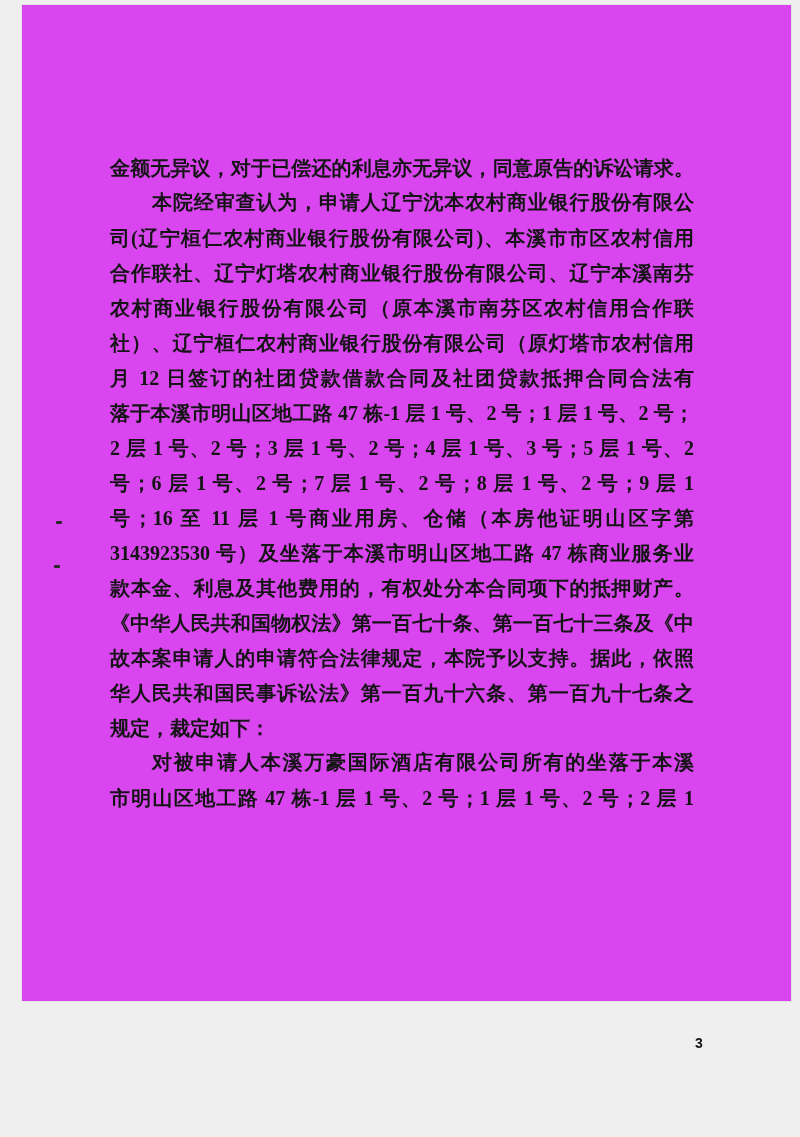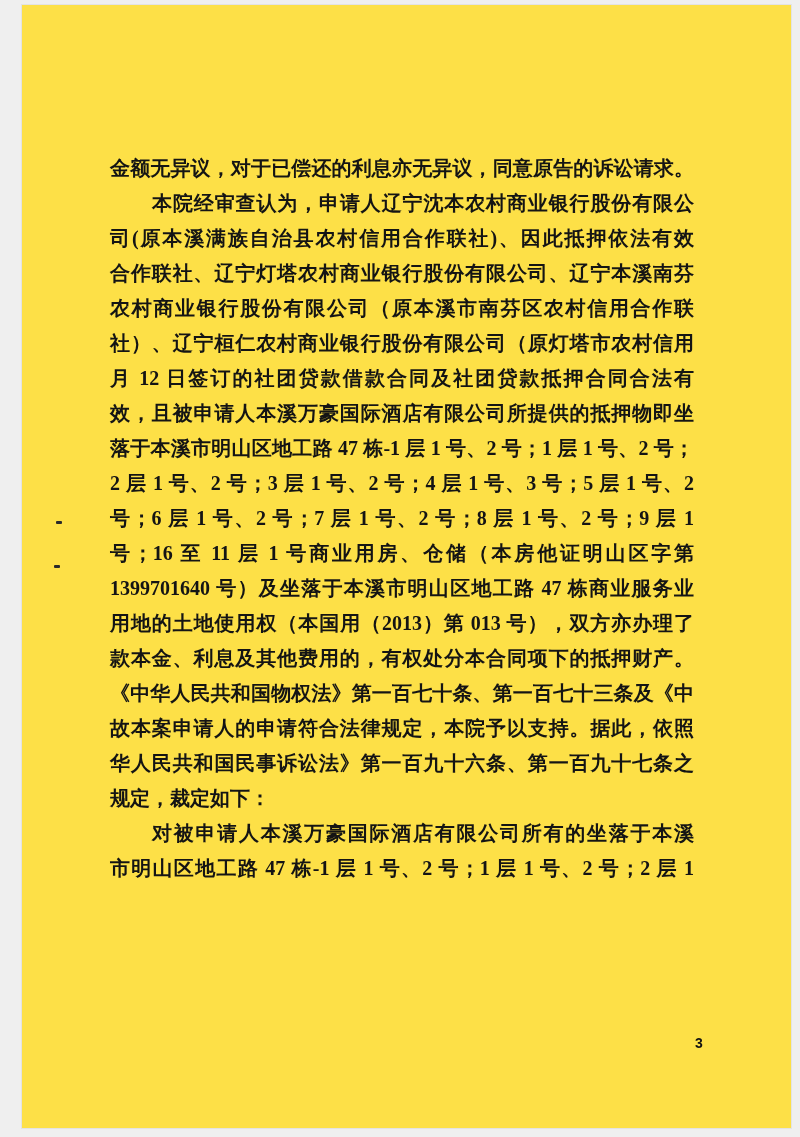--- a/index.html
+++ b/index.html
@@ -14,22 +14,22 @@
   .stage {
     position: relative;
     width: 800px;
     height: 1137px;
   }
   .paper {
     position: absolute;
     left: 22px;
     top: 5px;
     width: 769px;
-    height: 1123px;
-    background: #fde047;
+    height: 996px;
+    background: #d946ef;
     box-shadow: 0 0 0 1px #e3e3e3;
   }
   .textblock {
     position: absolute;
     left: 88px;
     top: 146px;
     width: 584px;
   }
   .line {
     height: 35px;
@@ -44,20 +44,21 @@
     text-align: justify;
     text-align-last: justify;
     text-justify: inter-character;
   }
   .end {
     text-align: center;
     text-align-last: left;
   }
   .indent {
     text-indent: 42px;
+    font-family: Liberation Mono, monospace;
   }
   .scan-mark {
     position: absolute;
     background: #2a2a2a;
     border-radius: 1px;
   }
   .mark-1 { left: 34px; top: 516px; width: 6px; height: 3px; }
   .mark-2 { left: 32px; top: 560px; width: 6px; height: 3px; }
   .page-number {
     position: absolute;
@@ -75,32 +76,30 @@
 
 <div class="stage">
   <div class="paper">
 
     <span class="scan-mark mark-1"></span>
     <span class="scan-mark mark-2"></span>
 
     <div class="textblock">
       <div class="line j">金额无异议，对于已偿还的利息亦无异议，同意原告的诉讼请求。</div>
       <div class="line j indent">本院经审查认为，申请人辽宁沈本农村商业银行股份有限公</div>
-      <div class="line j">司(原本溪满族自治县农村信用合作联社)、因此抵押依法有效</div>
+      <div class="line j">司(辽宁桓仁农村商业银行股份有限公司)、本溪市市区农村信用</div>
       <div class="line j">合作联社、辽宁灯塔农村商业银行股份有限公司、辽宁本溪南芬</div>
       <div class="line j">农村商业银行股份有限公司（原本溪市南芬区农村信用合作联</div>
       <div class="line j">社）、辽宁桓仁农村商业银行股份有限公司（原灯塔市农村信用</div>
       <div class="line j">月 12 日签订的社团贷款借款合同及社团贷款抵押合同合法有</div>
-      <div class="line j">效，且被申请人本溪万豪国际酒店有限公司所提供的抵押物即坐</div>
       <div class="line j">落于本溪市明山区地工路 47 栋-1 层 1 号、2 号；1 层 1 号、2 号；</div>
       <div class="line j">2 层 1 号、2 号；3 层 1 号、2 号；4 层 1 号、3 号；5 层 1 号、2</div>
       <div class="line j">号；6 层 1 号、2 号；7 层 1 号、2 号；8 层 1 号、2 号；9 层 1</div>
       <div class="line j">号；16 至 11 层 1 号商业用房、仓储（本房他证明山区字第</div>
-      <div class="line j">1399701640 号）及坐落于本溪市明山区地工路 47 栋商业服务业</div>
-      <div class="line j">用地的土地使用权（本国用（2013）第 013 号），双方亦办理了</div>
+      <div class="line j">3143923530 号）及坐落于本溪市明山区地工路 47 栋商业服务业</div>
       <div class="line j">款本金、利息及其他费用的，有权处分本合同项下的抵押财产。</div>
       <div class="line j">《中华人民共和国物权法》第一百七十条、第一百七十三条及《中</div>
       <div class="line j">故本案申请人的申请符合法律规定，本院予以支持。据此，依照</div>
       <div class="line j">华人民共和国民事诉讼法》第一百九十六条、第一百九十七条之</div>
       <div class="line end">规定，裁定如下：</div>
       <div class="line j indent">对被申请人本溪万豪国际酒店有限公司所有的坐落于本溪</div>
       <div class="line j">市明山区地工路 47 栋-1 层 1 号、2 号；1 层 1 号、2 号；2 层 1</div>
     </div>
 
     <div class="page-number">3</div>

